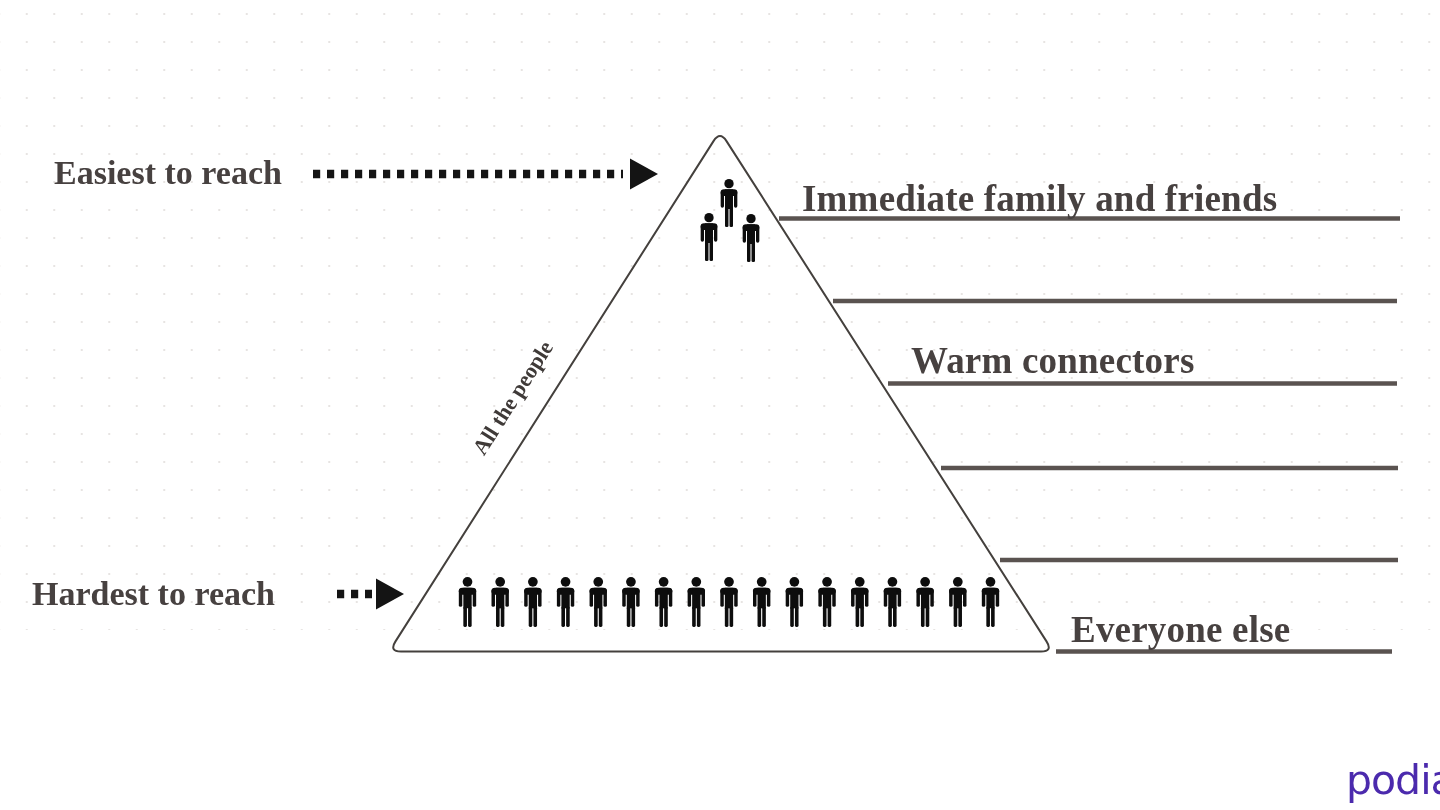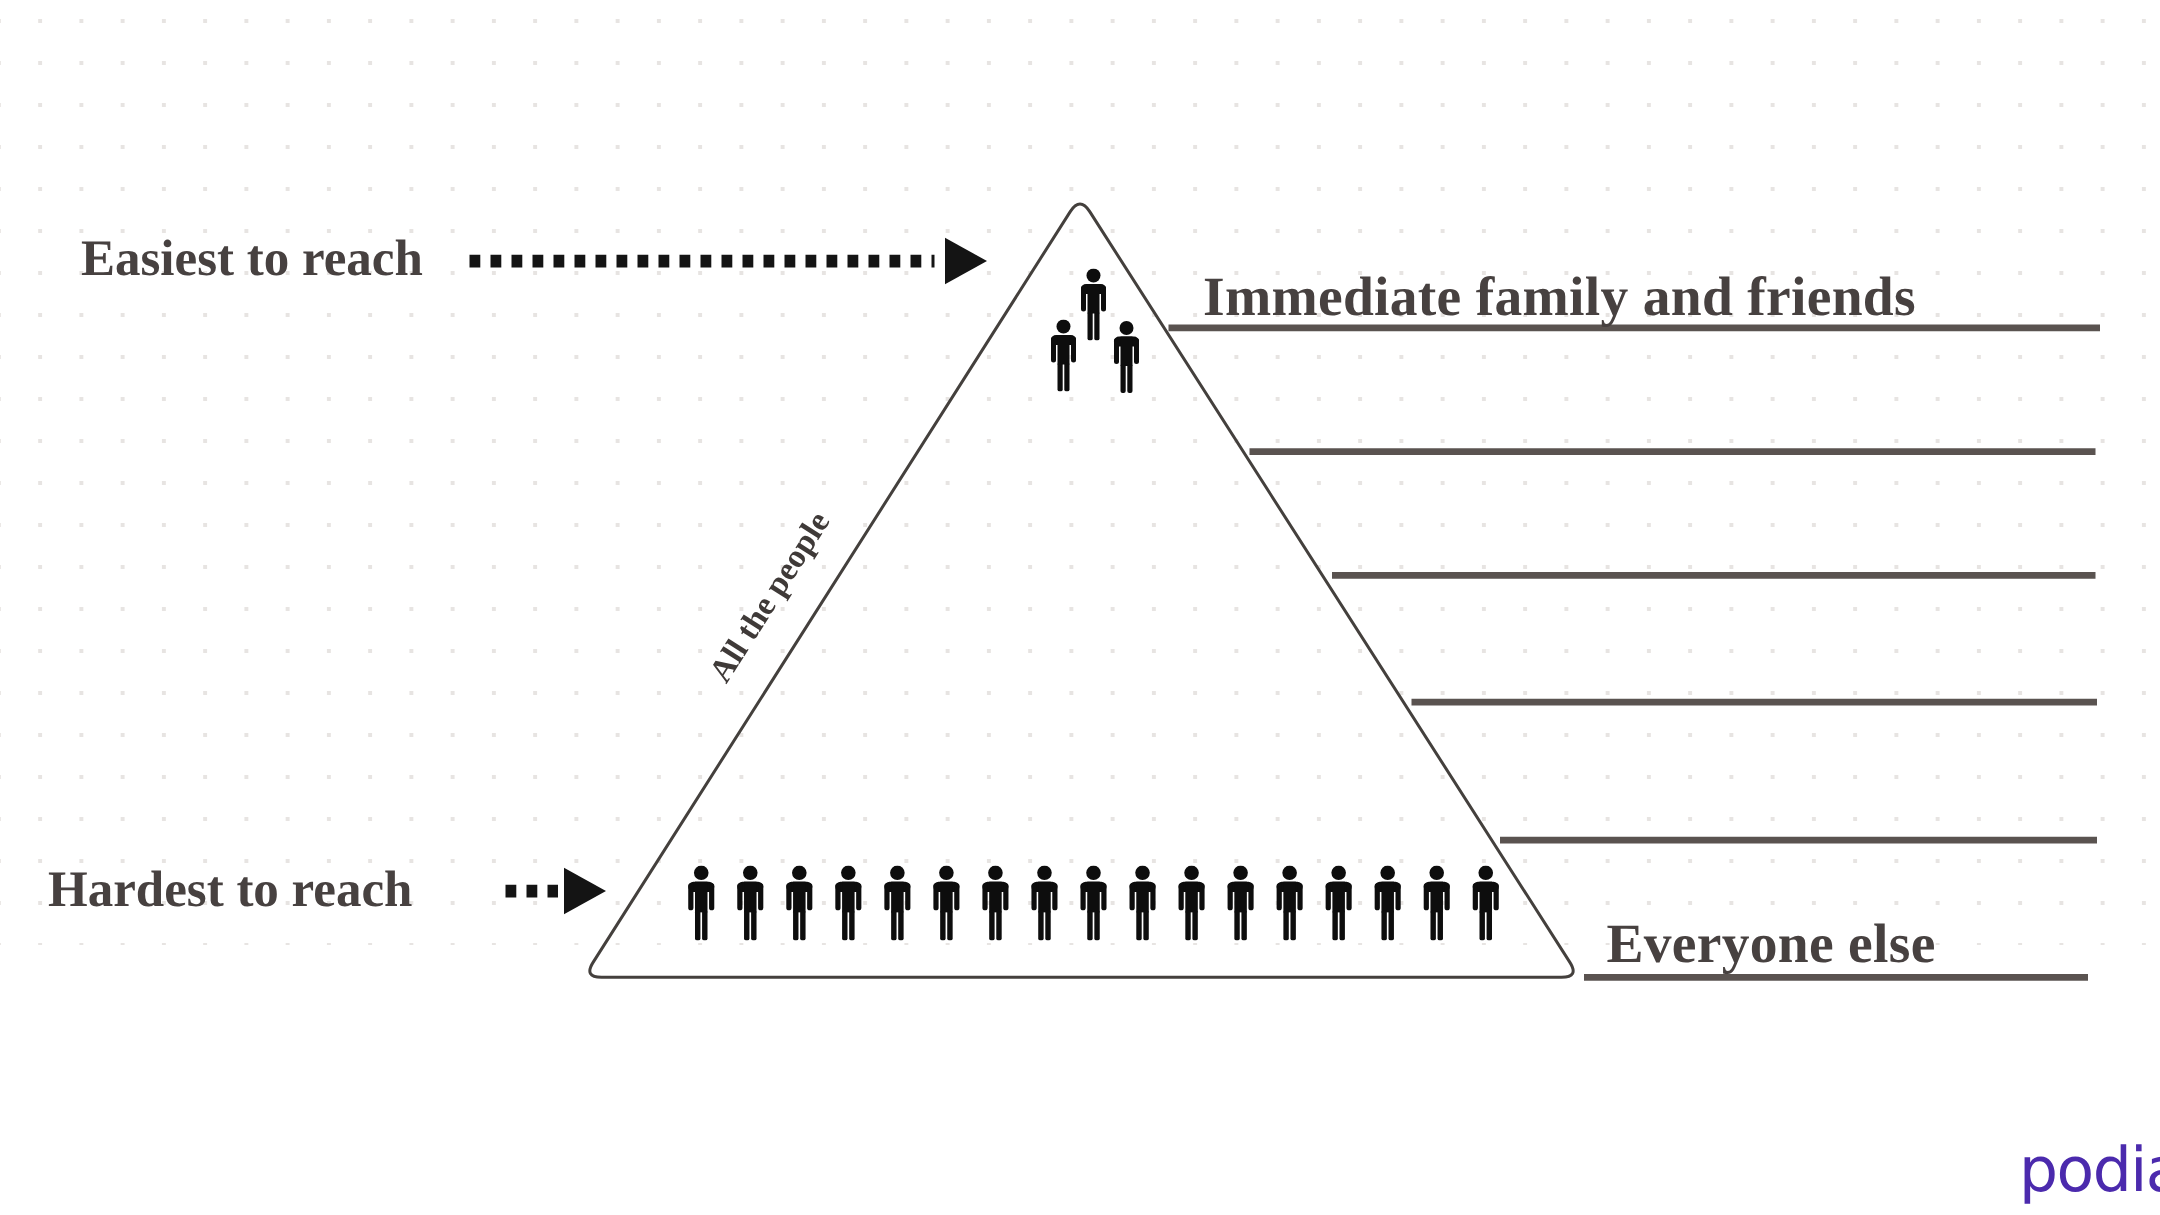--- a/index.html
+++ b/index.html
@@ -91,20 +91,21 @@
         <use href="#person-icon" x="814.5625" y="577" width="25" height="50"></use>
         <use href="#person-icon" x="847.25" y="577" width="25" height="50"></use>
         <use href="#person-icon" x="879.9375" y="577" width="25" height="50"></use>
         <use href="#person-icon" x="912.625" y="577" width="25" height="50"></use>
         <use href="#person-icon" x="945.3125" y="577" width="25" height="50"></use>
         <use href="#person-icon" x="978" y="577" width="25" height="50"></use>
       </g>
   </svg>
 
   <div class="tier-label t1">Immediate family and friends</div>
+  <div class="tier-label t3">Warm connectors</div>
   <div class="tier-label t6">Everyone else</div>
 
   <div class="reach-label easiest">Easiest to reach</div>
   <div class="reach-label hardest">Hardest to reach</div>
 
   <div class="side-label">All the people</div>
 
   <div class="logo">podia</div>
 
 </div>

